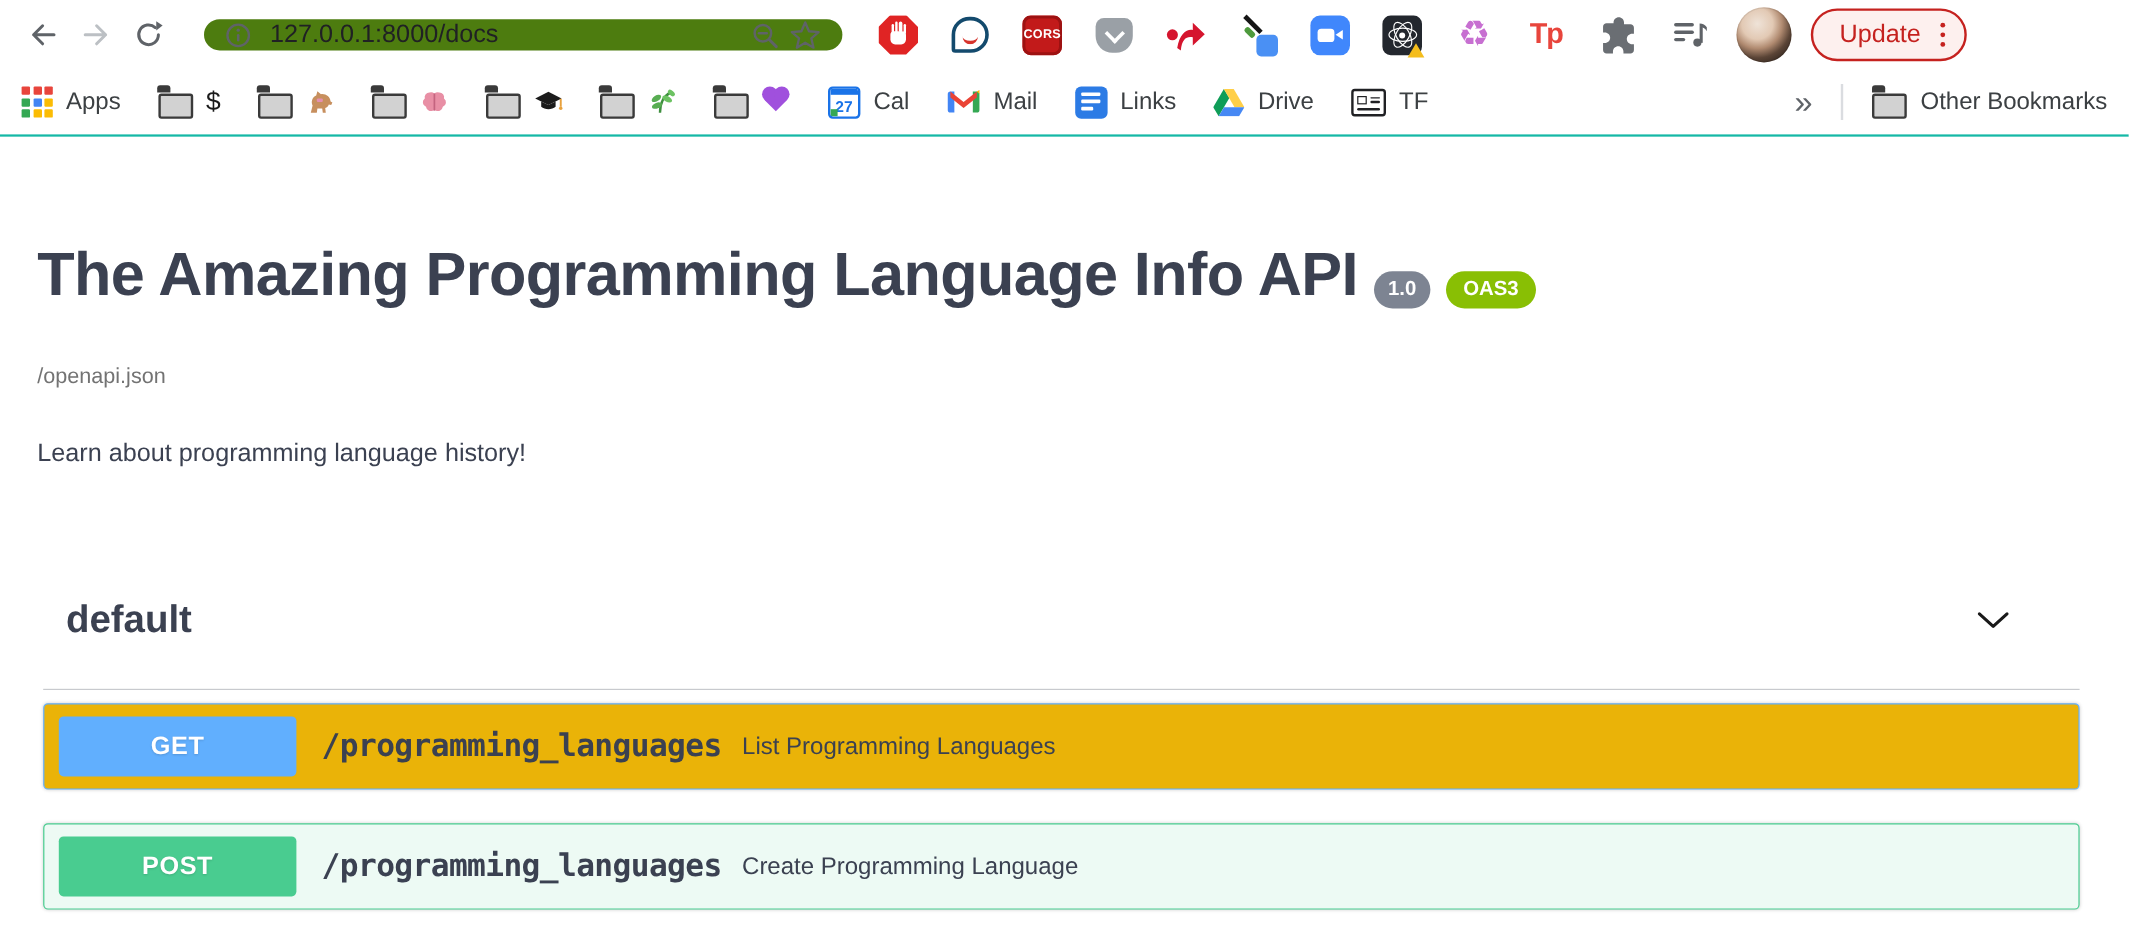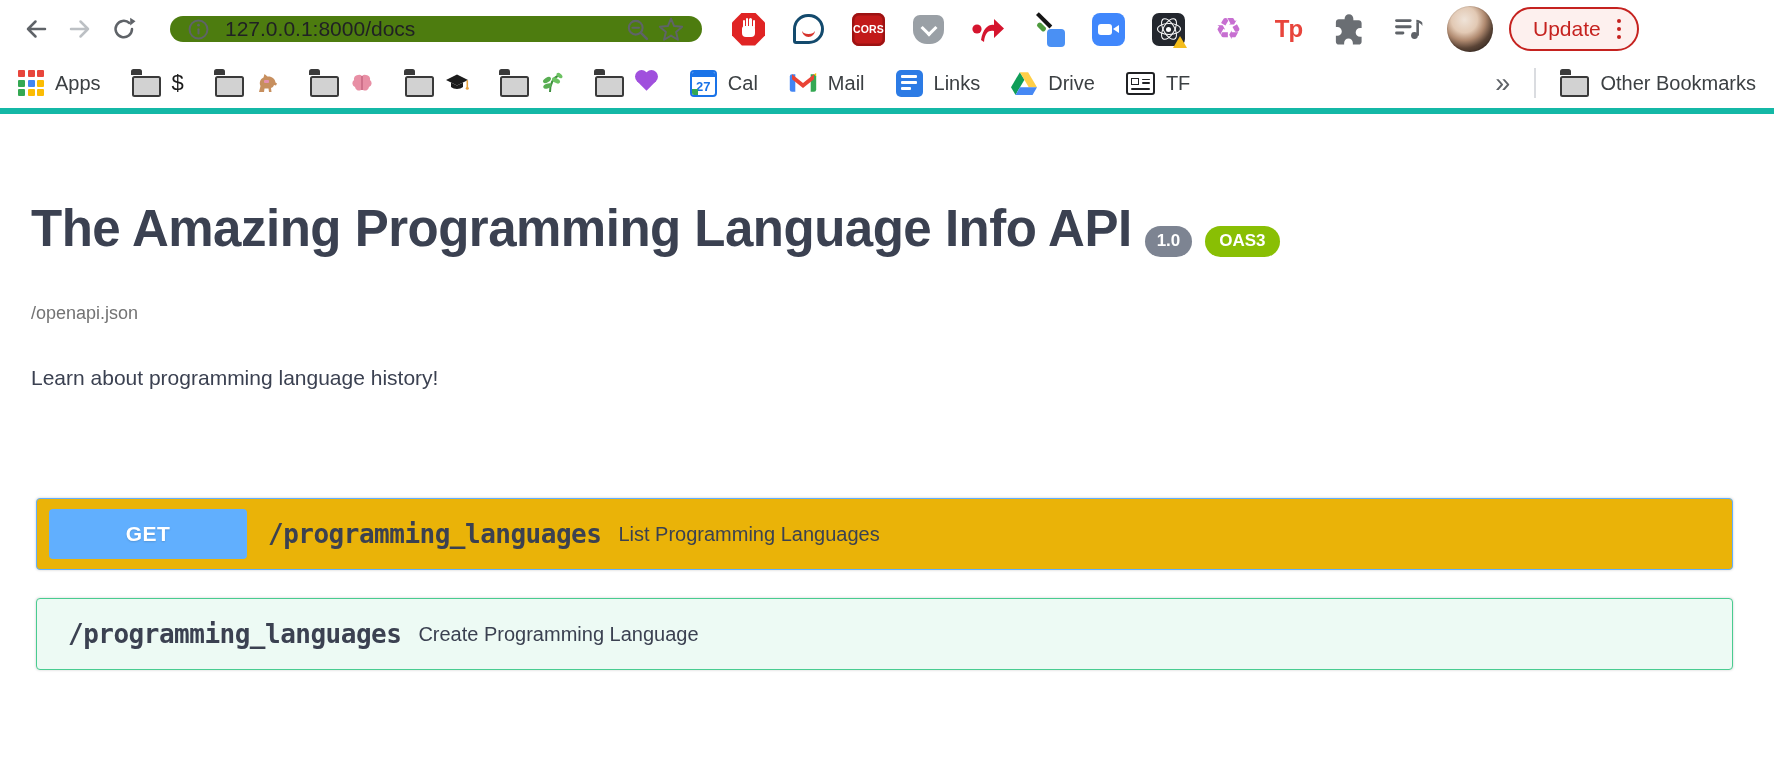--- a/index.html
+++ b/index.html
@@ -57,21 +57,21 @@
       radial-gradient(circle at 38% 30%, #efe3d8 0%, #e2c9b4 30%, #b08a70 48%, #5a4436 66%, #221a16 92%);
     box-shadow:inset 0 0 0 1px rgba(0,0,0,.08); }
   .update { height:44px; margin-left:16px; padding:0 16px 0 22px; display:flex; align-items:center;
     border:2px solid #c5221f; border-radius:22px; background:#fdf0ee; cursor:pointer; flex:none; }
   .update .lbl { color:#c5221f; font-size:21px; }
   .kebab { display:flex; flex-direction:column; gap:3.5px; margin-left:16px; }
   .kebab i { width:4.5px; height:4.5px; border-radius:50%; background:#c5221f; }
 
   
   .bookmarks { height:56px; display:flex; align-items:center; padding:0 18px; gap:31px;
-    background:#fff; border-bottom:6px solid #14b8a6; }
+    background:#fff; border-bottom:2px solid #14b8a6; }
   .bm { display:flex; align-items:center; gap:11px; cursor:pointer; white-space:nowrap; }
   .bm .lbl { font-size:20px; color:#3c4043; }
   .apps-grid { display:grid; grid-template-columns:repeat(3,7px); grid-template-rows:repeat(3,7px); gap:2.5px; }
   .apps-grid i { border-radius:1px; }
   .apps-grid i:nth-child(1),.apps-grid i:nth-child(2),.apps-grid i:nth-child(3){background:#e8453c}
   .apps-grid i:nth-child(4){background:#34a853}.apps-grid i:nth-child(5){background:#4285f4}
   .apps-grid i:nth-child(6){background:#fbbc04}.apps-grid i:nth-child(7){background:#34a853}
   .apps-grid i:nth-child(8),.apps-grid i:nth-child(9){background:#fbbc04}
   .folder { width:29px; height:21px; background:#d2d2d2; border:2.5px solid #3a3a3a;
     border-radius:2.5px; position:relative; margin-top:6px; flex:none; }
@@ -364,25 +364,32 @@
     <h1 class="apititle">
       <span>The Amazing Programming Language Info API</span>
       <span class="badge v">1.0</span>
       <span class="badge oas">OAS3</span>
     </h1>
     <a class="speclink">/openapi.json</a>
     <p class="desc">Learn about programming language history!</p>
   </div>
 
   <div class="ops">
+    <div class="sechead">
+      <h3>default</h3>
+      <svg width="28" height="16" viewBox="0 0 28 16" fill="none" stroke="#1a1a1a" stroke-width="2.6" stroke-linecap="round" stroke-linejoin="round">
+          <polyline points="2.5,2.5 14,13 25.5,2.5"></polyline>
+        </svg>
+    </div>
 
     <div class="opblock get">
       <span class="method">GET</span>
       <span class="path">/programming_languages</span>
       <span class="summary">List Programming Languages</span>
     </div>
 
     <div class="opblock post">
+      <span class="method">POST</span>
       <span class="path">/programming_languages</span>
       <span class="summary">Create Programming Language</span>
     </div>
   </div>
 </div>
 
 </body></html>

